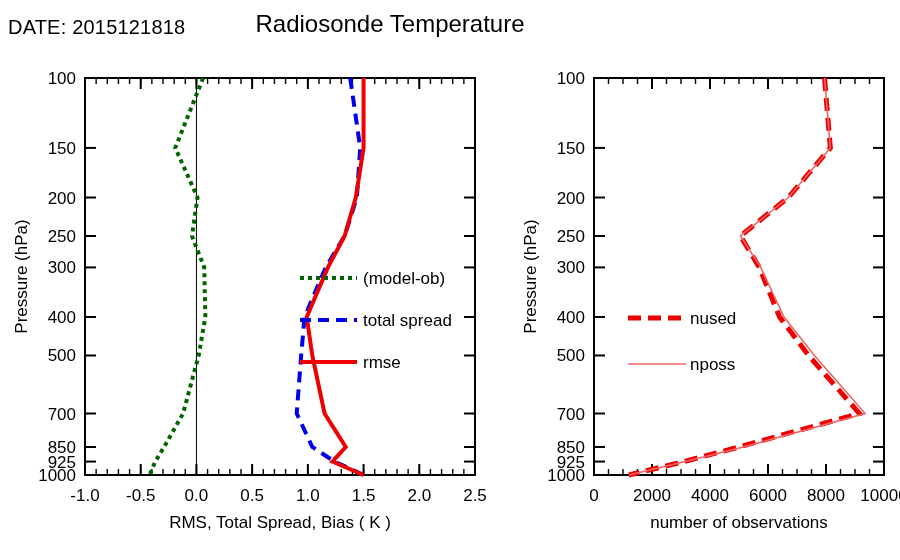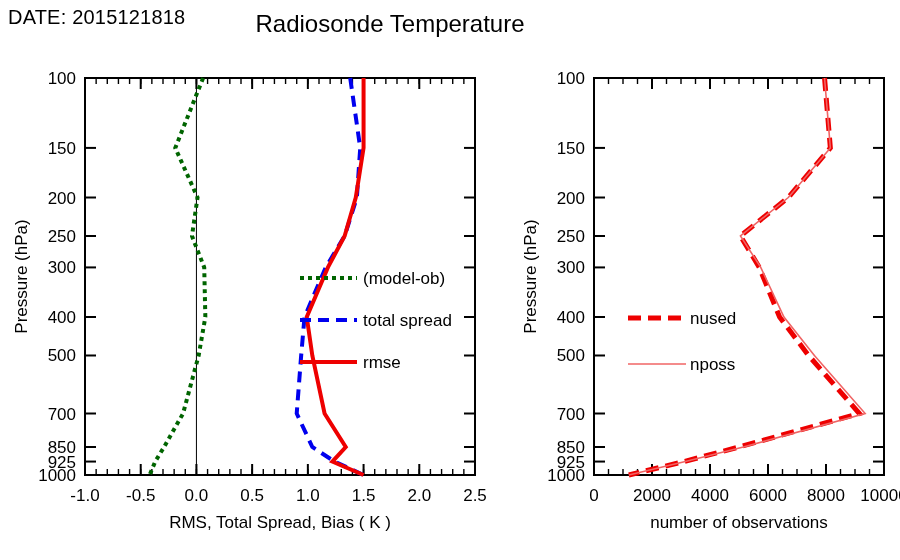--- a/index.html
+++ b/index.html
@@ -6,21 +6,21 @@
   body{
     width:900px;height:560px;
     background:#ffffff;
     font-family:"Liberation Sans", sans-serif;
     color:#000000;
     overflow:hidden;
     position:relative;
   }
   .fig{position:absolute;left:0;top:0;width:900px;height:560px;}
   .date-label{
-    position:absolute;left:8px;top:6px;
+    position:absolute;left:8px;top:16px;
     font-size:20px;letter-spacing:0.2px;
     white-space:nowrap;
     text-align:center;
   }
   .title{
     position:absolute;left:0;top:10px;width:800px;
     text-align:center;font-size:24px;
     white-space:nowrap;
   }
   .title-inner{position:relative;left:-10px;}

